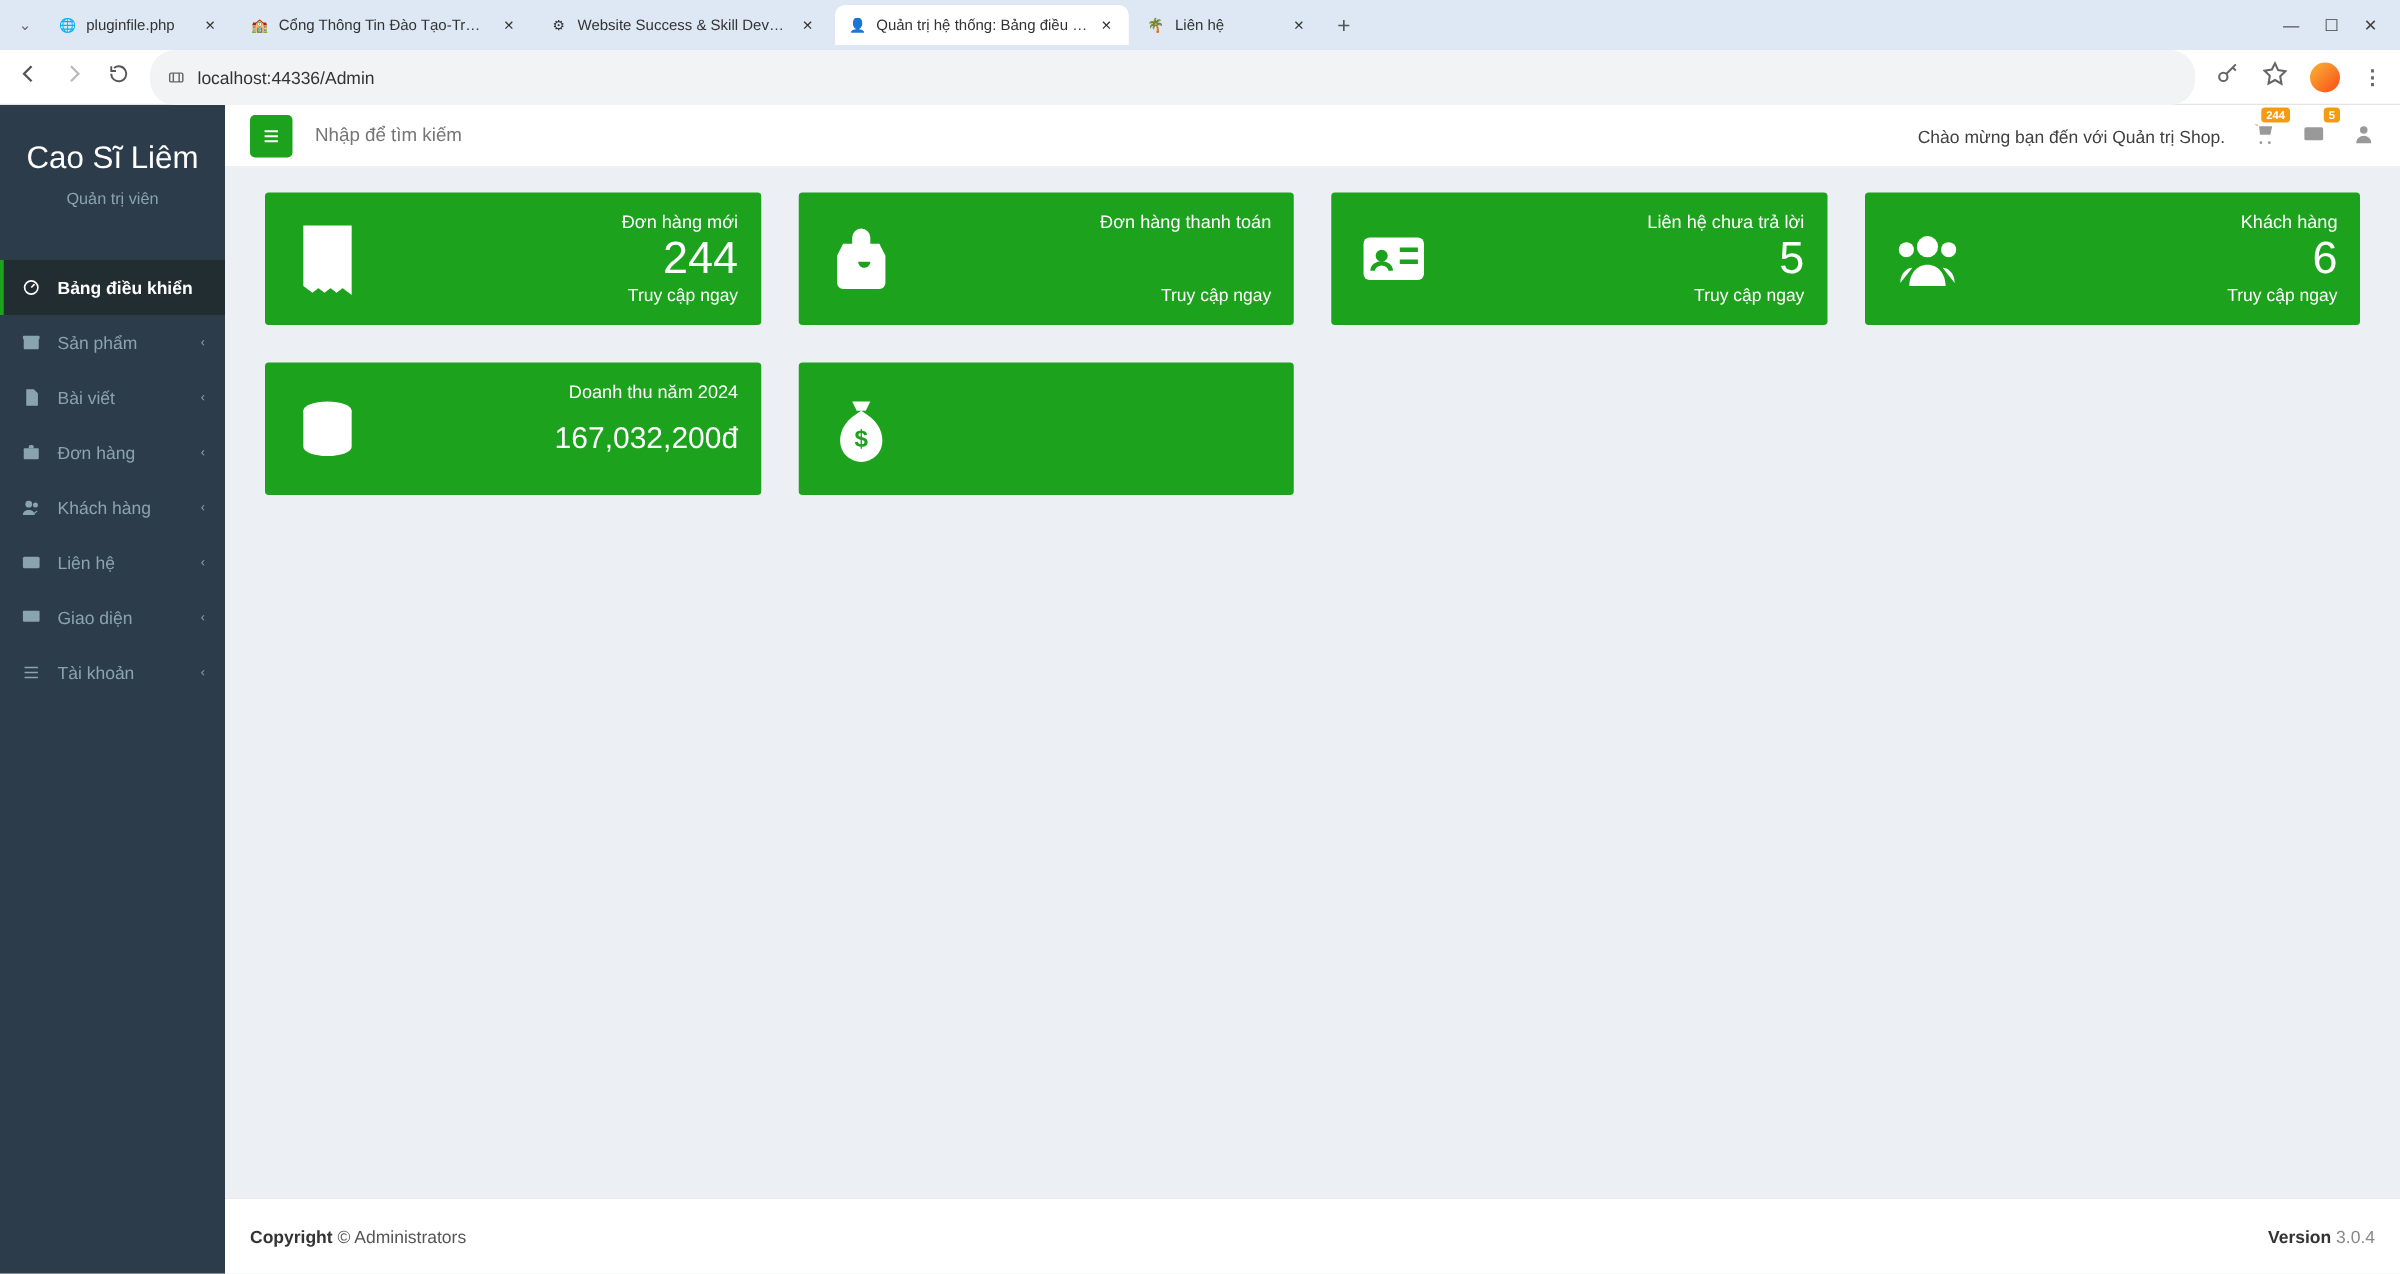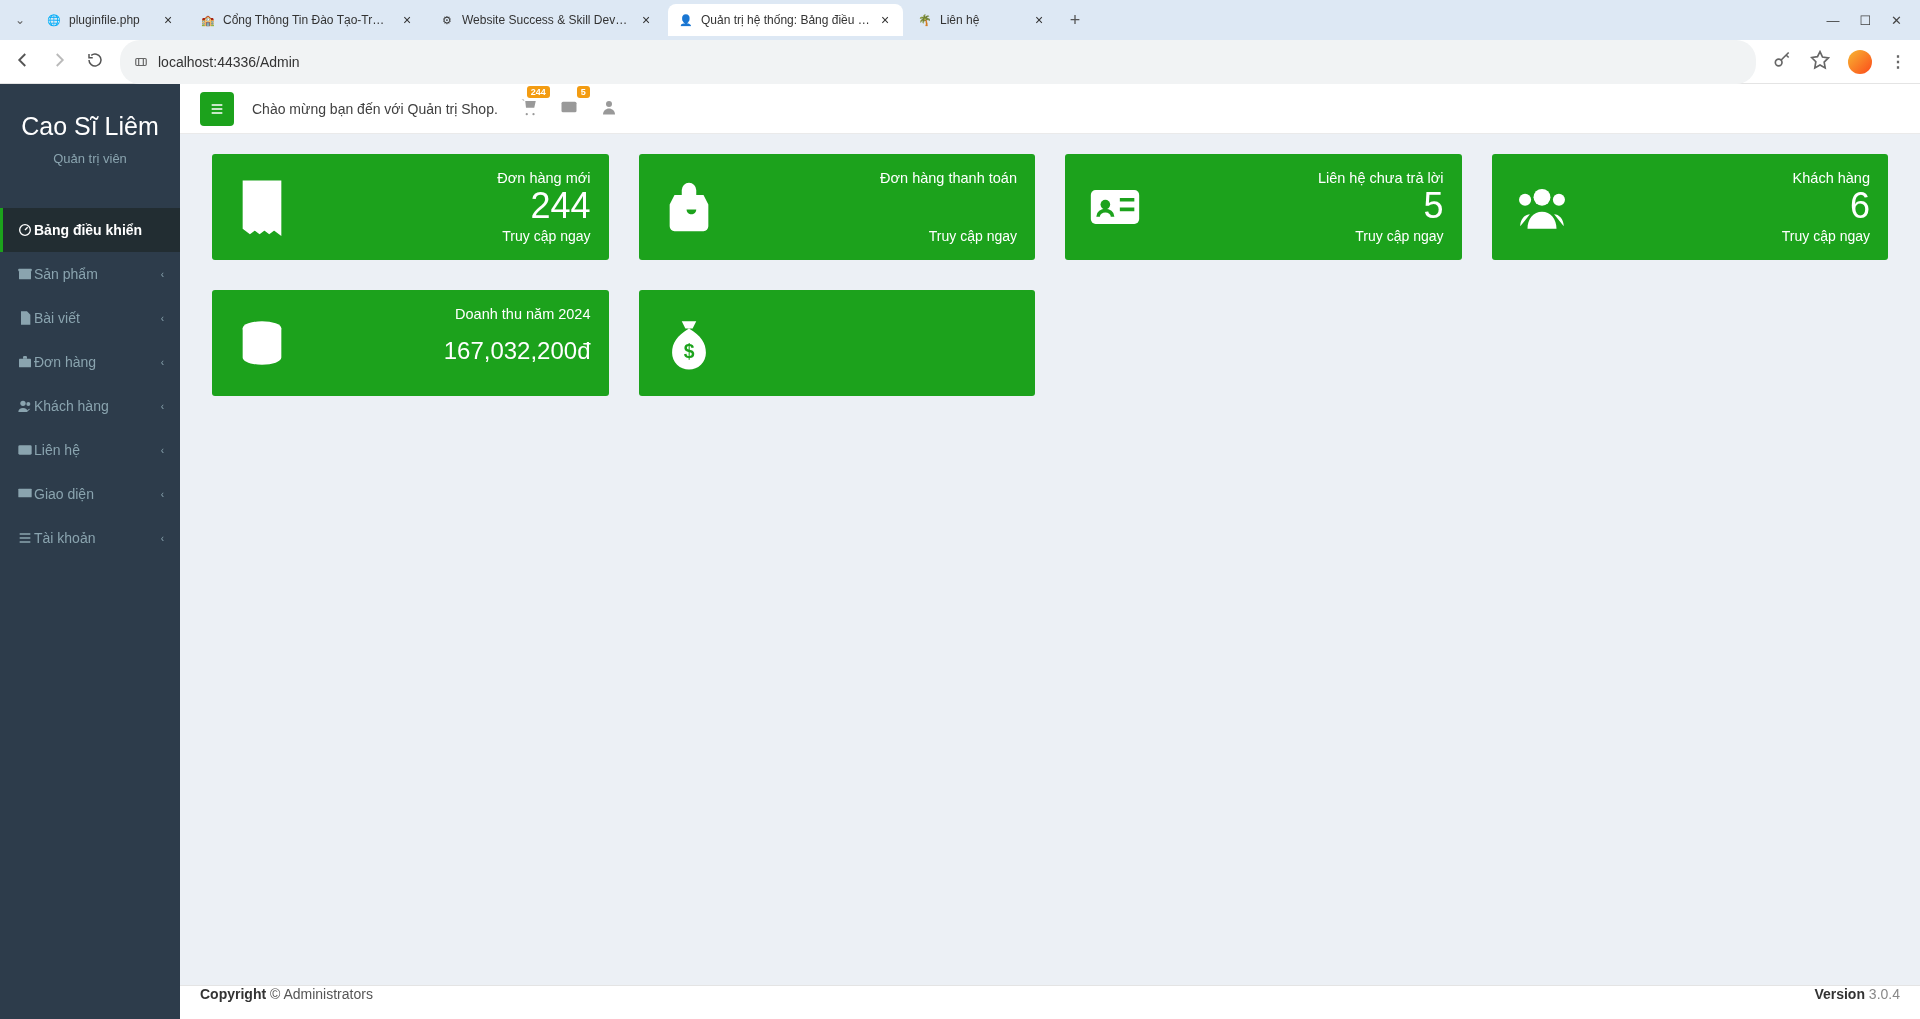--- a/index.html
+++ b/index.html
@@ -20,21 +20,21 @@
 .url-box{flex:1;display:flex;align-items:center;gap:10px;background:#f1f3f4;border-radius:20px;height:44px;padding:0 14px;font-size:14px;color:#333}
 .url-box .lockbox{display:flex;align-items:center;gap:4px;color:#666;font-size:12px}
 .right-icons{display:flex;gap:18px;align-items:center;color:#666}
 .avatar{width:24px;height:24px;border-radius:50%;background:linear-gradient(135deg,#f7b733,#fc4a1a)}
 .app{display:flex;height:calc(100vh - 84px)}
 .sidebar{width:180px;background:#2d3c4b;display:flex;flex-direction:column}
 .sb-header{padding:28px 10px 6px;text-align:center}
 .sb-name{color:#fff;font-size:25px;font-weight:400}
 .sb-role{color:#8aa4af;font-size:13px;margin-top:10px}
 .sb-menu{margin-top:36px;list-style:none}
-.sb-item{display:flex;align-items:center;padding:14px 16px;color:#8aa4af;font-size:14px;cursor:pointer;position:relative}
+.sb-item{display:flex;align-items:center;padding:14px 16px;color:#8aa4af;font-size:14px;gap:12px;cursor:pointer;position:relative}
 .sb-item.active{background:#222d32;color:#fff;border-left:3px solid #1ca21c;padding-left:13px;font-weight:600}
 .sb-item .sb-icon{width:18px;display:flex;align-items:center;justify-content:center}
 .sb-item .sb-chev{margin-left:auto;font-size:10px}
 .content{flex:1;display:flex;flex-direction:column;background:#ecf0f5}
 .topbar{height:50px;background:#fff;display:flex;align-items:center;padding:0 20px;gap:18px;border-bottom:1px solid #eaeaea}
 .menu-toggle{width:34px;height:34px;background:#1ca21c;border-radius:4px;display:flex;align-items:center;justify-content:center;color:#fff}
 .menu-toggle svg{width:16px;height:16px}
 .search-input{border:none;outline:none;font-size:15px;color:#999;flex:1;background:transparent}
 .top-right{display:flex;align-items:center;gap:22px;color:#999;font-size:15px}
 .welcome{color:#404040;font-size:14px}
@@ -42,21 +42,21 @@
 .badge{position:absolute;top:-12px;right:-12px;background:#f39c12;color:#fff;font-size:9px;padding:1px 4px;border-radius:3px;font-weight:bold}
 .cards{padding:20px 32px;display:grid;grid-template-columns:repeat(4,1fr);gap:30px}
 .card{background:#1ca21c;color:#fff;border-radius:3px;padding:16px 18px;display:flex;gap:14px;min-height:106px}
 .card-icon{display:flex;align-items:center;justify-content:center;width:64px}
 .card-icon svg{width:58px;height:58px;fill:#fff}
 .card-body{flex:1;text-align:right;display:flex;flex-direction:column;justify-content:space-between}
 .card-title{font-size:14.5px}
 .card-value{font-size:36px;line-height:1;font-weight:400}
 .card-value.sm{font-size:24px;font-weight:500}
 .card-link{font-size:14px;margin-top:2px}
-.footer{margin-top:auto;height:34px;background:#fff;display:flex;padding:0 20px;font-size:14px;color:#555;border-top:1px solid #e4e4e4}
+.footer{margin-top:auto;height:61px;background:#fff;display:flex;align-items:center;padding:0 20px;font-size:14px;color:#555;border-top:1px solid #e4e4e4}
 .footer .fr{margin-left:auto;color:#888}
 .footer b{color:#333}
 </style>
 </head>
 <body>
 
 <div class="browser-chrome">
   <div class="chrome-btn">
       <span style="font-size:12px;color:#666">⌄</span>
     </div>
@@ -214,20 +214,21 @@
     </ul>
   </aside>
 
   <main class="content">
     <div class="topbar">
       <div class="menu-toggle">
         <svg viewBox="0 0 24 24" fill="none" stroke="#fff" stroke-width="2.5">
             <path d="M4 6h16M4 12h16M4 18h16"></path>
           </svg>
       </div>
+      <input class="search-input" placeholder="Nhập để tìm kiếm" style="">
       <div class="top-right">
         <span class="welcome">Chào mừng bạn đến với Quản trị Shop.</span>
         <span class="icon-badge">
           <svg width="18" height="18" viewBox="0 0 24 24" fill="#999">
               <path d="M7 4h14l-2 9H8zM6 4L5 2H2M9 20a1.5 1.5 0 100 3 1.5 1.5 0 000-3M18 20a1.5 1.5 0 100 3 1.5 1.5 0 000-3"></path>
             </svg>
           <span class="badge">244</span>
         </span>
         <span class="icon-badge">
           <svg width="18" height="18" viewBox="0 0 24 24" fill="#999">

